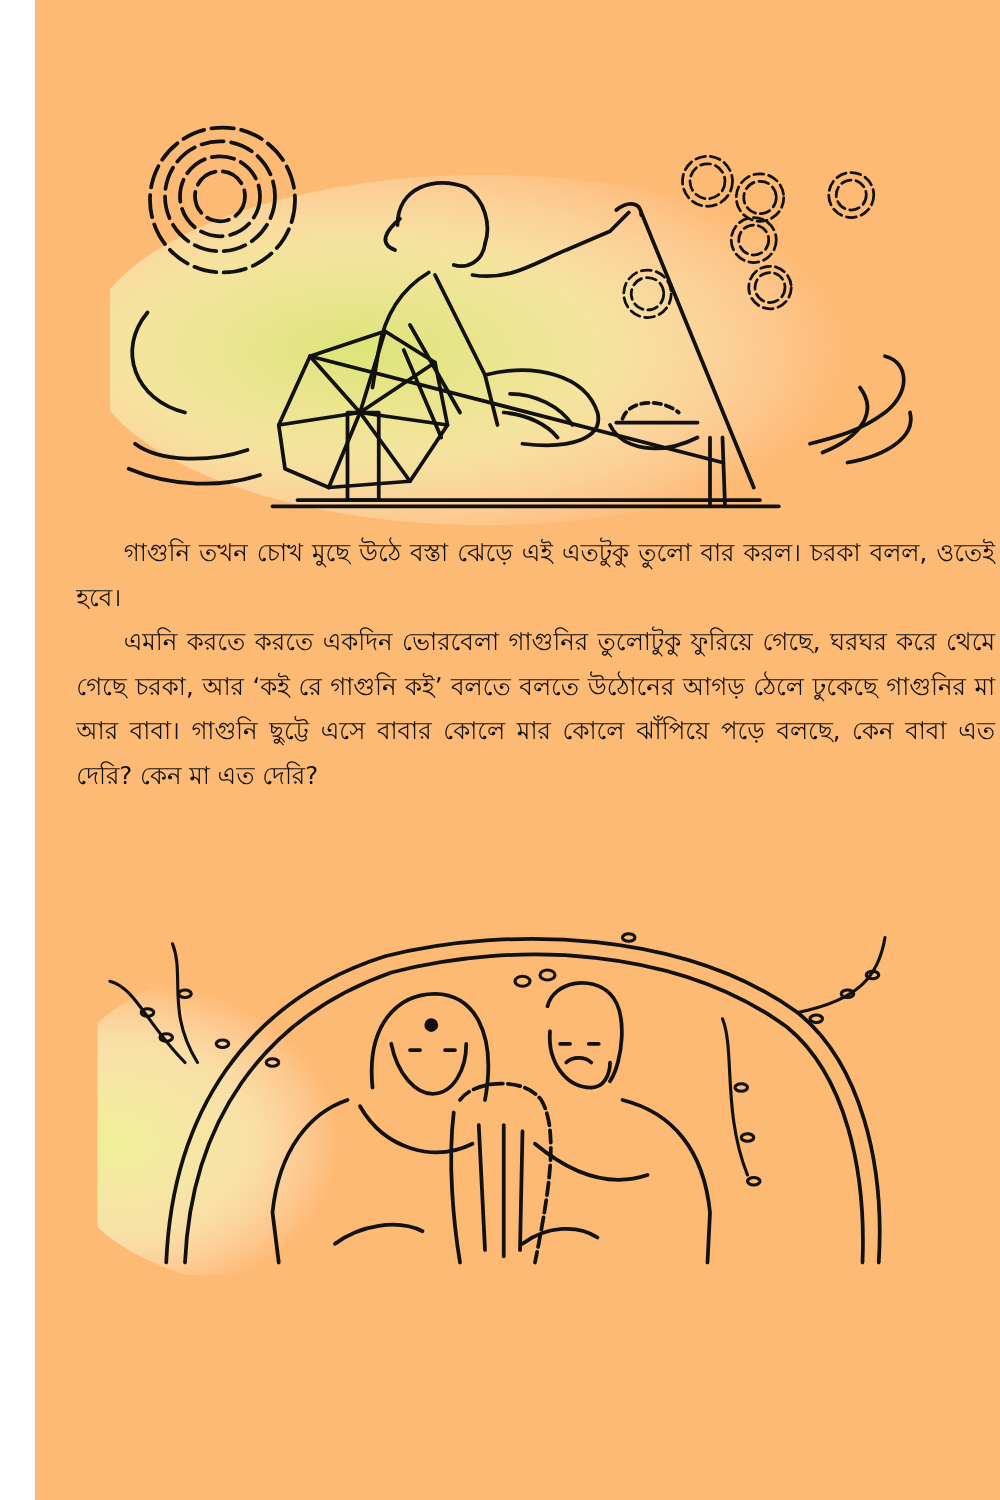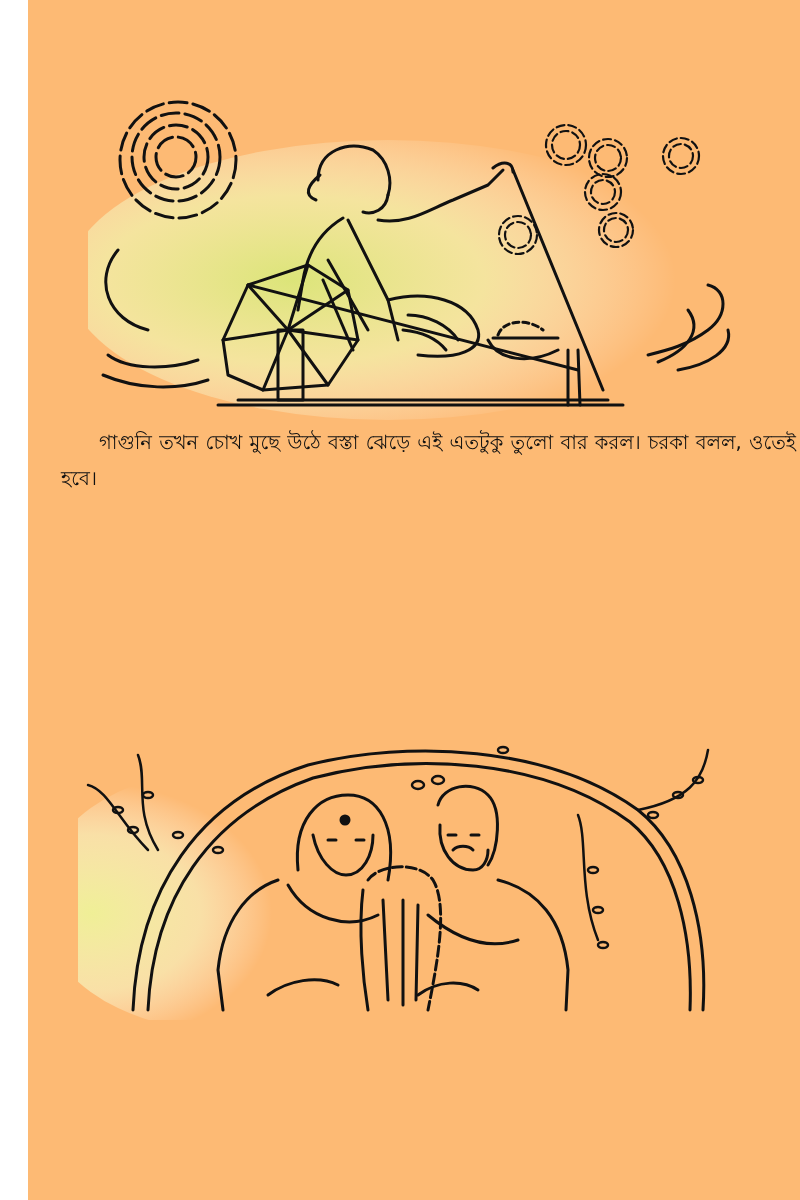--- a/index.html
+++ b/index.html
@@ -105,20 +105,21 @@
 
     <g>
       <path d="M400 240 C 410 260, 440 265, 470 250"></path>
       <path d="M405 238 L 470 238"></path>
       <path d="M410 235 C 415 220, 440 218, 455 230" stroke-dasharray="6 4"></path>
     </g>
   </svg>
 
   <div class="text-block">
     <p class="para">গাগুনি তখন চোখ মুছে উঠে বস্তা ঝেড়ে এই এতটুকু তুলো বার করল। চরকা বলল, ওতেই হবে।</p>
+    <p class="para">এমনি করতে করতে একদিন ভোরবেলা গাগুনির তুলোটুকু ফুরিয়ে গেছে, ঘরঘর করে থেমে গেছে চরকা, আর ‘কই রে গাগুনি কই’ বলতে বলতে উঠোনের আগড় ঠেলে ঢুকেছে গাগুনির মা আর বাবা। গাগুনি ছুট্টে এসে বাবার কোলে মার কোলে ঝাঁপিয়ে পড়ে বলছে, কেন বাবা এত দেরি? কেন মা এত দেরি?</p>
   </div>
 
   <svg class="illus illus-bottom" viewBox="0 0 700 280" fill="none" stroke="#111" stroke-width="3" stroke-linecap="round" stroke-linejoin="round">
     <defs>
       <radialGradient id="washBot" cx="0.15" cy="0.55" r="0.5">
         <stop offset="0" stop-color="#eef59a" stop-opacity="0.9"></stop>
         <stop offset="0.6" stop-color="#f6f9c8" stop-opacity="0.6"></stop>
         <stop offset="1" stop-color="#ffffff" stop-opacity="0"></stop>
       </radialGradient>
     </defs>

